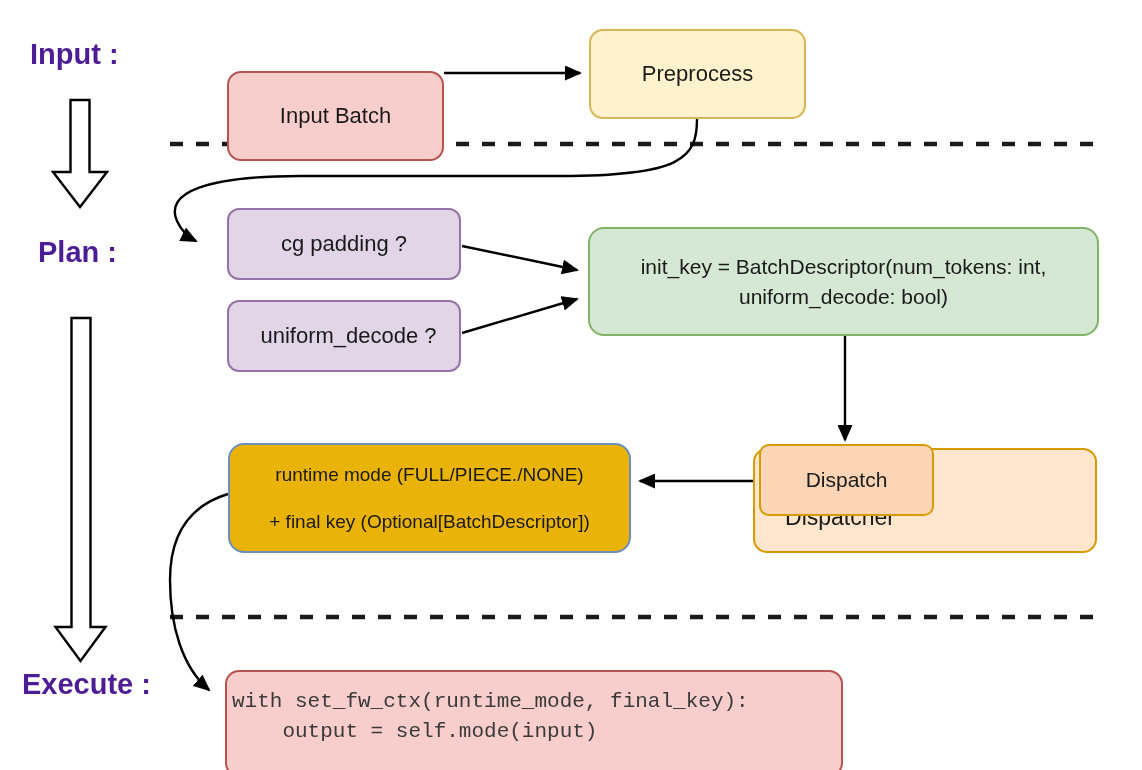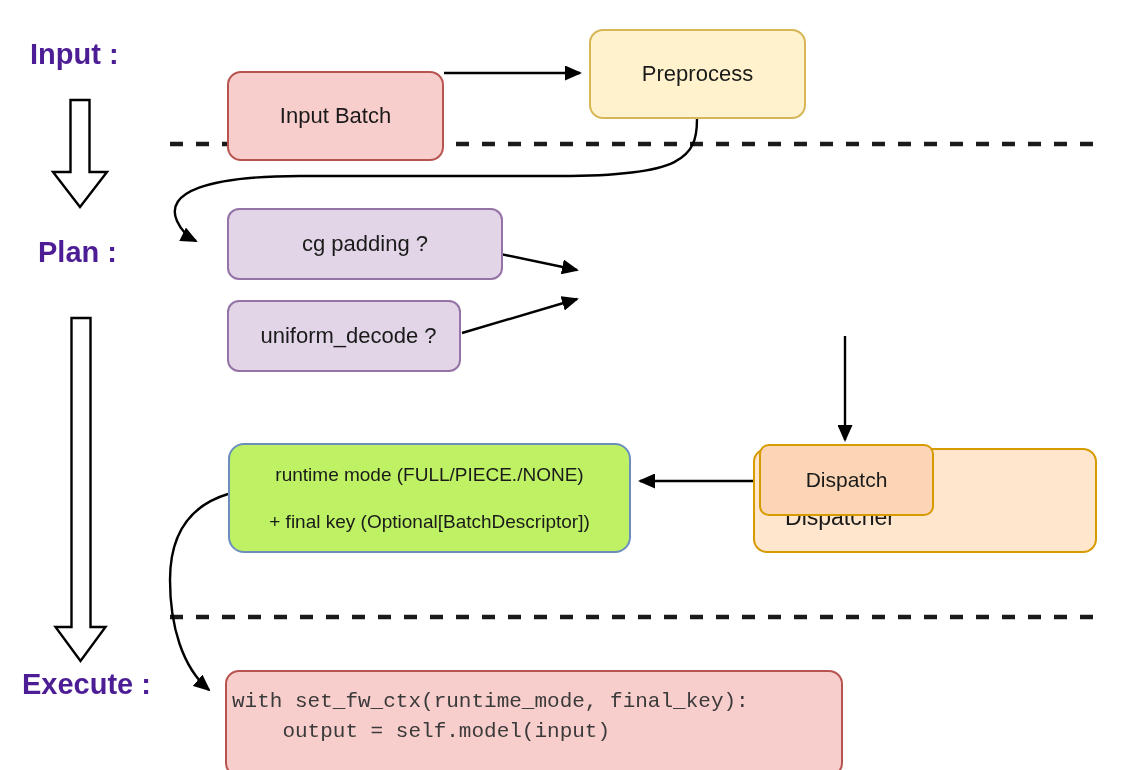--- a/index.html
+++ b/index.html
@@ -31,25 +31,25 @@
     text-align: center;
     color: #1a1a1a;
     line-height: 30px;
   }
   .node-red     { background: #f8cecc; border-color: #b85450; }
   .node-yellow  { background: #fff2cc; border-color: #d6b656; }
   .node-purple  { background: #e1d5e7; border-color: #9673a6; }
   .node-green   { background: #d5e8d4; border-color: #82b366; }
   .node-orange  { background: #ffe6cc; border-color: #d79b00; }
   .node-peach   { background: #fbd5b5; border-color: #d79b00; }
-  .node-blue    { background: #bef264; border-color: #6c8ebf; gap: 17px; }
+  .node-blue    { background: #eab308; border-color: #6c8ebf; gap: 17px; }
 
   #node-input-batch     { left: 227px; top: 29px;  width: 217px; height: 90px;  font-size: 22px; margin-top: 42px; }
   #node-preprocess      { left: 589px; top: 29px;  width: 217px; height: 90px;  font-size: 22px; }
-  #node-cg-padding      { left: 227px; top: 208px; width: 276px; height: 72px;  font-size: 22px; border-radius: 12px; }
+  #node-cg-padding      { left: 227px; top: 208px; width: 234px; height: 72px;  font-size: 22px; border-radius: 12px; }
   #node-uniform-decode  { left: 227px; top: 300px; width: 234px; height: 72px;  font-size: 22px; border-radius: 12px; padding-left: 9px; }
   #node-init-key        { left: 588px; top: 227px; width: 511px; height: 109px; font-size: 21px; border-radius: 16px; }
   #node-runtime-mode    { left: 228px; top: 443px; width: 403px; height: 110px; font-size: 19px; border-radius: 16px; }
   #node-cudagraph       { left: 753px; top: 448px; width: 344px; height: 105px; font-size: 23px;
                           flex-direction: row; justify-content: flex-start; }
   #node-cudagraph .wrap-label { width: 170px; margin-right: 8px; line-height: 33px; }
   #node-dispatch        { left: 759px; top: 444px; width: 175px; height: 72px;  font-size: 21px; border-radius: 10px; z-index: 3; }
   #node-execute-code    {
     left: 225px; top: 645px; width: 618px; height: 107px;
     align-items: flex-start; justify-content: flex-start;
@@ -101,32 +101,36 @@
   </div>
 
   <div class="node node-purple" id="node-cg-padding">
     <span>cg padding ?</span>
   </div>
 
   <div class="node node-purple" id="node-uniform-decode">
     <span>uniform_decode ?</span>
   </div>
 
+  <div class="node node-green" id="node-init-key">
+    <span class="line">init_key = BatchDescriptor(num_tokens: int,</span>
+    <span class="line">uniform_decode: bool)</span>
+  </div>
 
   <div class="node node-orange" id="node-cudagraph">
     <span class="wrap-label">Cudagraph Dispatcher</span>
   </div>
 
   <div class="node node-peach" id="node-dispatch">
     <span>Dispatch</span>
   </div>
 
   <div class="node node-blue" id="node-runtime-mode">
     <span class="line">runtime mode (FULL/PIECE./NONE)</span>
     <span class="line">+ final key (Optional[BatchDescriptor])</span>
   </div>
 
   <div class="node node-red" id="node-execute-code">
     <span class="line">with set_fw_ctx(runtime_mode, final_key):</span>
-    <span class="line">    output = self.model(input)</span>
+    <span class="line">    output = self.mode(input)</span>
   </div>
 
 </div>
 
 </body></html>

